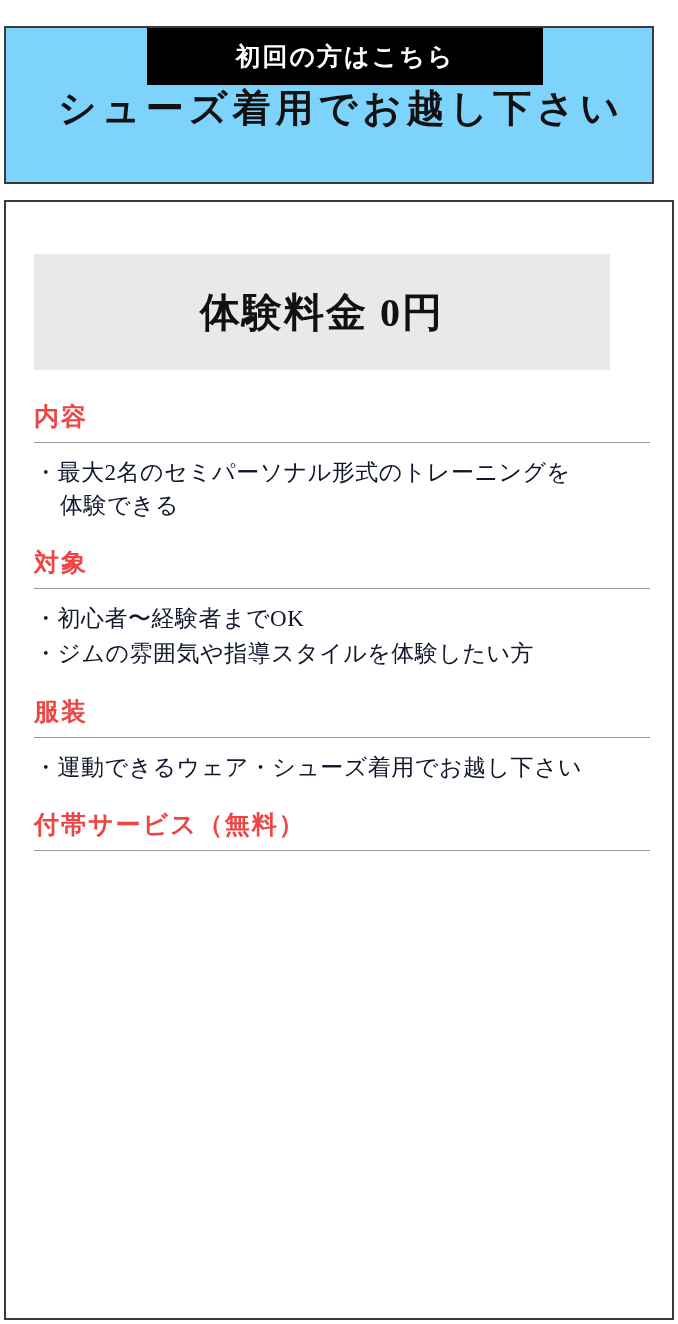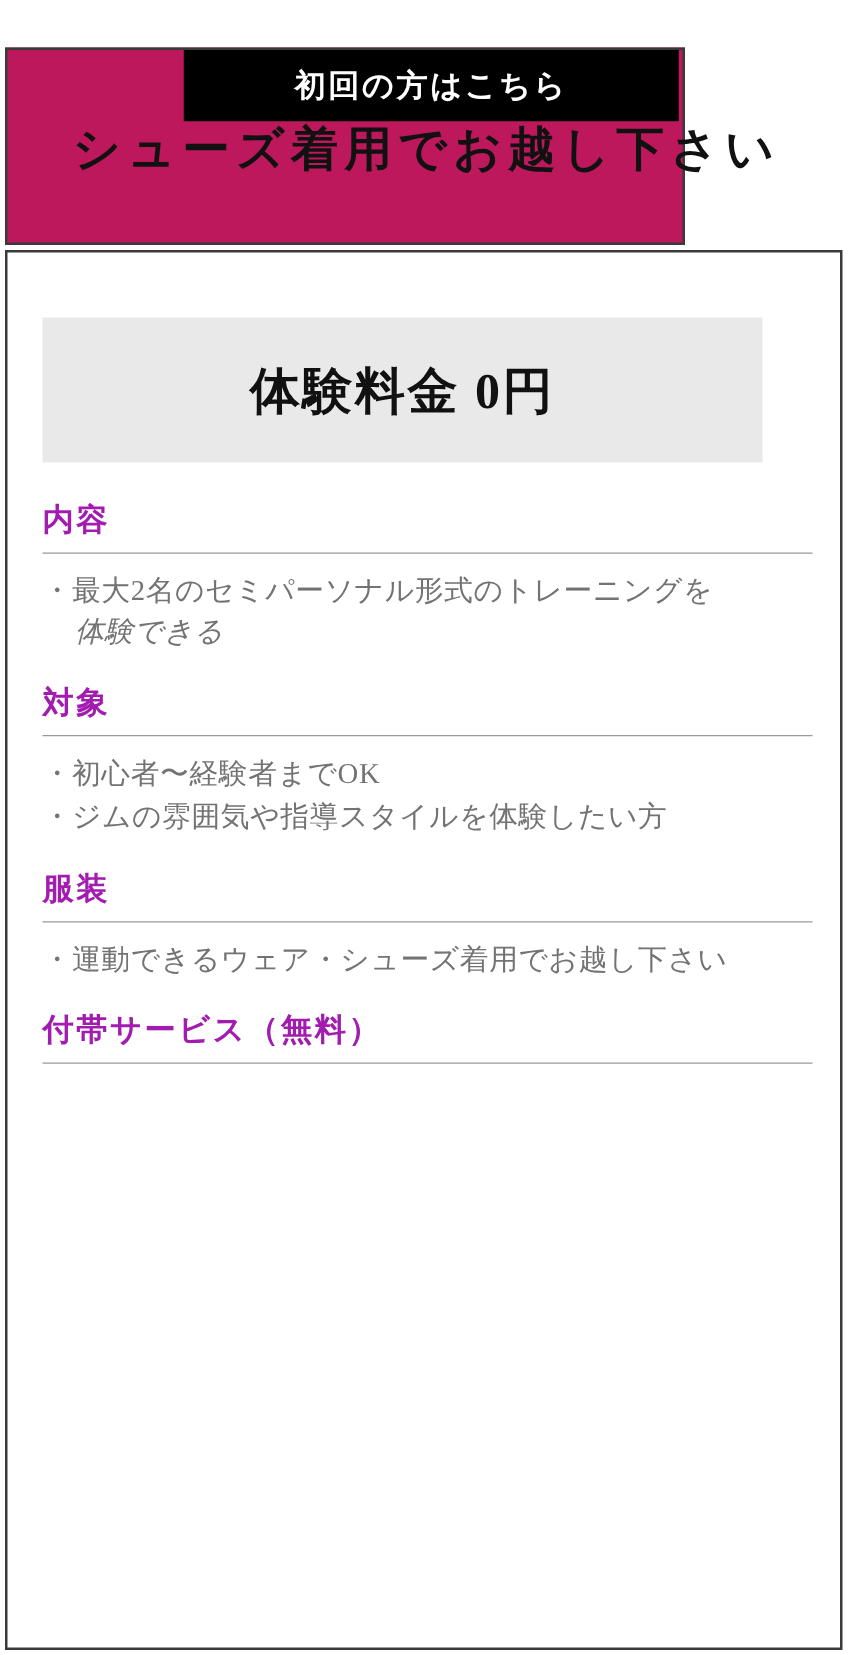--- a/index.html
+++ b/index.html
@@ -20,26 +20,26 @@
     width: 678px;
     height: 1324px;
     position: relative;
     box-sizing: border-box;
   }
 
   
   .header-block {
     position: absolute;
     left: 4px;
-    top: 38px;
-    width: 544px;
+    top: 26px;
+    width: 650px;
     height: 158px;
     border: 2px solid #3a3a3a;
     box-sizing: border-box;
-    background: #be185d;
+    background: #7dd3fc;
   }
 
   .ribbon {
     position: absolute;
     left: 141px;
     top: 0px;
     width: 396px;
     height: 57px;
     background: #000000;
     color: #ffffff;
@@ -103,48 +103,47 @@
     top: 200px;
     width: 618px;
   }
 
   .section { margin-bottom: 26px; }
 
   .section-heading {
     font-size: 25px;
     font-weight: bold;
     letter-spacing: 2px;
-    color: #a21caf;
+    color: #ef4444;
     margin: 0 0 10px 0;
     line-height: 1.2;
   }
 
   .rule {
     height: 0;
     border-top: 1px solid #9a9a9a;
     width: 616px;
     margin: 0 0 14px 0;
   }
 
   .items { margin: 0; padding: 0; list-style: none; }
 
   .item {
     font-size: 23px;
     line-height: 1.42;
-    color: #737373;
+    color: #0f172a;
     letter-spacing: 0.5px;
     margin: 0 0 2px 0;
     padding-left: 0;
     text-indent: 0;
   }
   .item .bullet { display: inline; }
   .item .cont {
     display: block;
     padding-left: 26px;
-    font-style: italic;
   }
   .item .cont.tight { padding-left: 22px; }
 </style>
 </head>
 <body>
 
 <div class="page">
 
   <div class="header-block">
     <div class="ribbon">初回の方はこちら</div>

